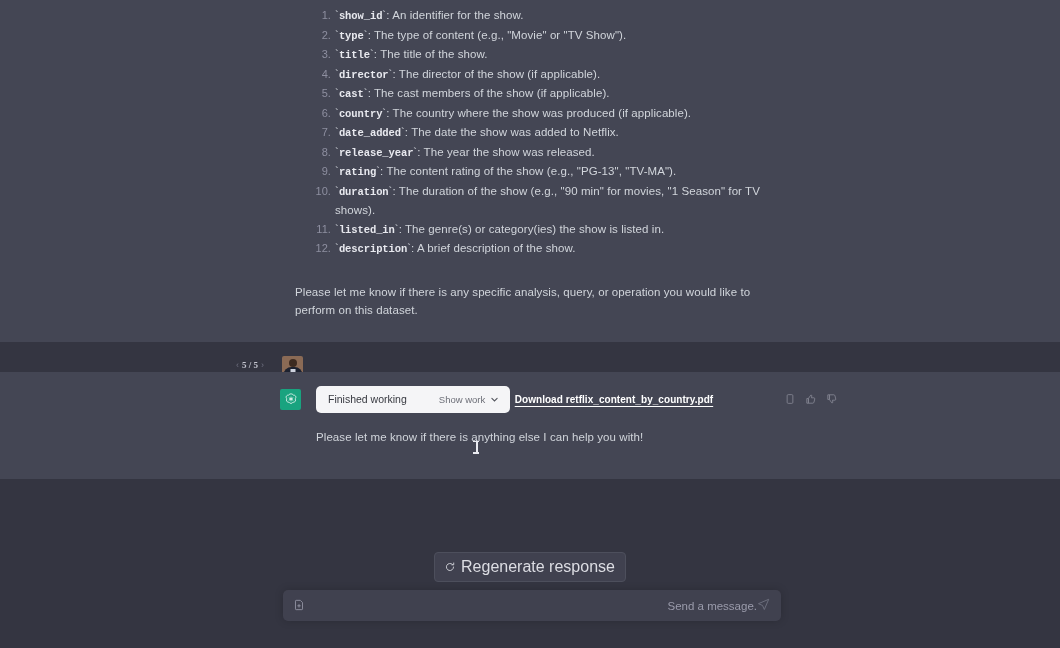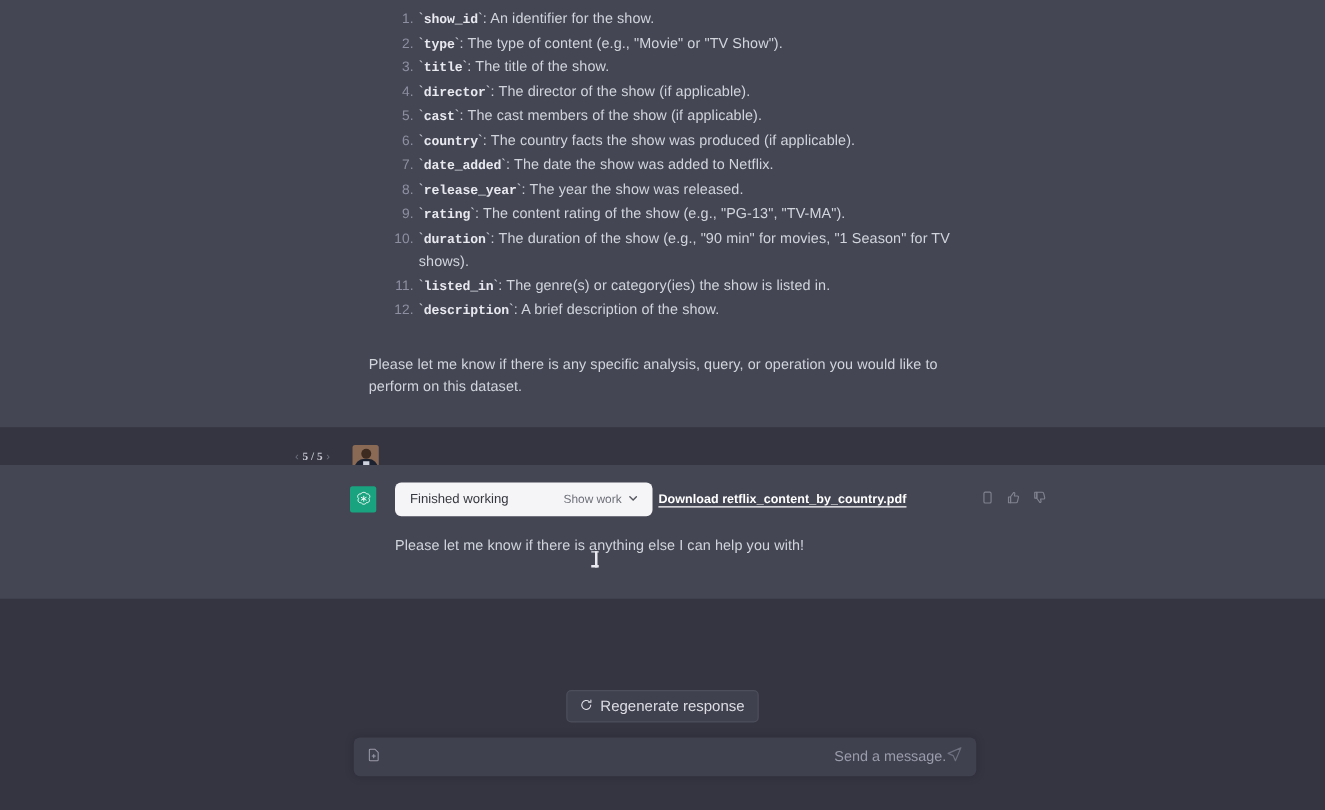--- a/index.html
+++ b/index.html
@@ -136,21 +136,21 @@
 
   .work-widget {
     display: inline-flex;
     align-items: center;
     background: #f5f5f7;
     border-radius: 5px;
     height: 27px;
     padding: 0 11px 0 12px;
     min-width: 168px;
     justify-content: space-between;
-    gap: 44px;
+    gap: 32px;
     margin-bottom: 15px;
     cursor: pointer;
   }
   .work-widget .wtitle { color: #36383f; font-size: 10.5px; }
   .work-widget .wright { display: flex; align-items: center; gap: 5px; }
   .work-widget .wshow { color: #6d6f78; font-size: 9.5px; }
 
   .ans-para {
     color: #d1d5db;
     font-size: 11.5px;
@@ -192,21 +192,21 @@
   }
   .regen-btn {
     display: inline-flex;
     align-items: center;
     gap: 6px;
     background: #40414f;
     border: 1px solid #4d4f5c;
     border-radius: 4px;
     padding: 5px 10px;
     color: #dcdde3;
-    font-size: 12px;
+    font-size: 16px;
     cursor: pointer;
   }
   .composer {
     position: absolute;
     left: 283px; top: 46px;
     width: 498px; height: 31px;
     background: #40414f;
     border-radius: 5px;
     box-shadow: 0 0 8px rgba(0,0,0,.18);
     display: flex;
@@ -256,21 +256,21 @@
 
 <div class="band band-assistant" id="top-block">
   <div class="inner">
     <div style="width:100%">
       <ol class="field-list" id="field-list">
           <li>`<code class="kw">show_id</code>`<span>: An identifier for the show.</span></li>
           <li>`<code class="kw">type</code>`<span>: The type of content (e.g., "Movie" or "TV Show").</span></li>
           <li>`<code class="kw">title</code>`<span>: The title of the show.</span></li>
           <li>`<code class="kw">director</code>`<span>: The director of the show (if applicable).</span></li>
           <li>`<code class="kw">cast</code>`<span>: The cast members of the show (if applicable).</span></li>
-          <li>`<code class="kw">country</code>`<span>: The country facts the show was produced (if applicable).</span></li>
+          <li>`<code class="kw">country</code>`<span>: The country where the show was produced (if applicable).</span></li>
           <li>`<code class="kw">date_added</code>`<span>: The date the show was added to Netflix.</span></li>
           <li>`<code class="kw">release_year</code>`<span>: The year the show was released.</span></li>
           <li>`<code class="kw">rating</code>`<span>: The content rating of the show (e.g., "PG-13", "TV-MA").</span></li>
           <li>`<code class="kw">duration</code>`<span>: The duration of the show (e.g., "90 min" for movies, "1 Season" for TV shows).</span></li>
           <li>`<code class="kw">listed_in</code>`<span>: The genre(s) or category(ies) the show is listed in.</span></li>
           <li>`<code class="kw">description</code>`<span>: A brief description of the show.</span></li>
         </ol>
       <div class="para">Please let me know if there is any specific analysis, query, or operation you would like to perform on this dataset.</div>
     </div>
   </div>

